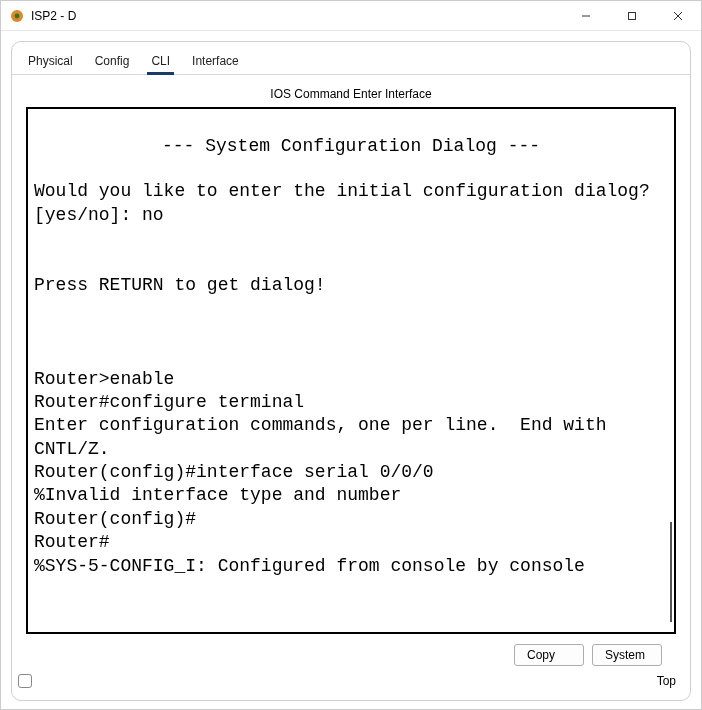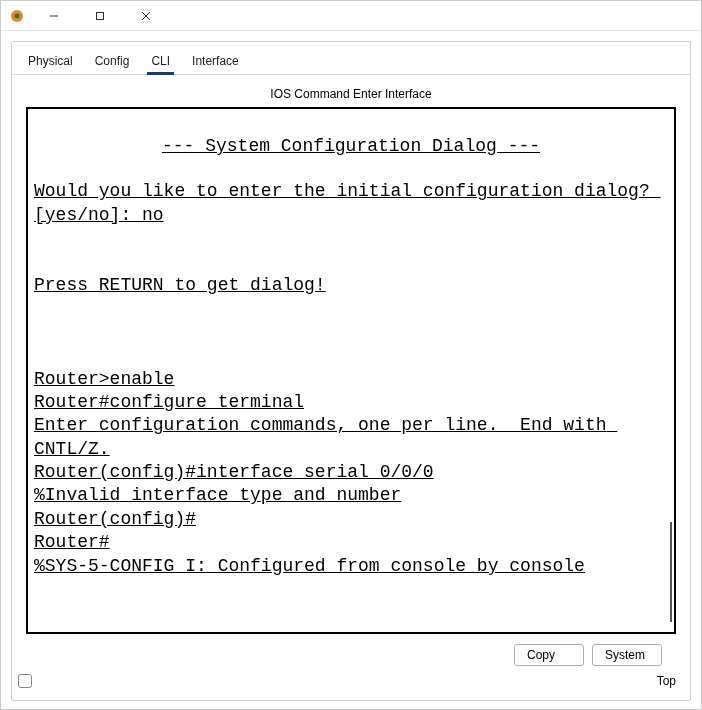--- a/index.html
+++ b/index.html
@@ -62,21 +62,21 @@
     display: flex;
     flex-direction: column;
   }
   .inner-panel {
     flex: 1;
     border: 1px solid #d0d0d0;
     background: #ffffff;
     display: flex;
     flex-direction: column;
     padding: 4px 0 10px 0;
-    border-radius: 2px;
+    border-radius: 10px;
   }
   .tabs {
     display: flex;
     gap: 18px;
     padding: 4px 14px 0 14px;
     border-bottom: 1px solid #d9d9d9;
     font-size: 12px;
   }
   .tab {
     padding: 4px 2px 6px 2px;
@@ -114,21 +114,20 @@
     background: #ffffff;
     font-family: "Courier New", monospace;
     font-size: 18px;
     line-height: 1.3;
     padding: 8px 6px;
     color: #000;
     white-space: pre-wrap;
     word-wrap: break-word;
     overflow-y: auto;
     position: relative;
-    text-decoration: underline;
   }
   .term-center {
     text-align: center;
     display: block;
     margin: 18px 0 22px 0;
   }
   .button-row {
     display: flex;
     justify-content: flex-end;
     gap: 8px;
@@ -180,20 +179,21 @@
 
 <div class="window">
 
   <div class="titlebar">
     <span class="app-icon">
       <svg width="16" height="16" viewBox="0 0 16 16">
         <circle cx="8" cy="8" r="6" fill="#d98b2b"></circle>
         <circle cx="8" cy="8" r="2.4" fill="#3a6f2f"></circle>
       </svg>
     </span>
+    <span class="title">ISP2 - D</span>
     <div class="winbtns">
       <div class="winbtn">
         <svg width="10" height="10" viewBox="0 0 10 10">
             <line x1="1" y1="5" x2="9" y2="5" stroke="#333" stroke-width="1"></line>
           </svg>
       </div>
       <div class="winbtn">
         <svg width="10" height="10" viewBox="0 0 10 10">
             <rect x="1.5" y="1.5" width="7" height="7" fill="none" stroke="#333" stroke-width="1"></rect>
           </svg>

